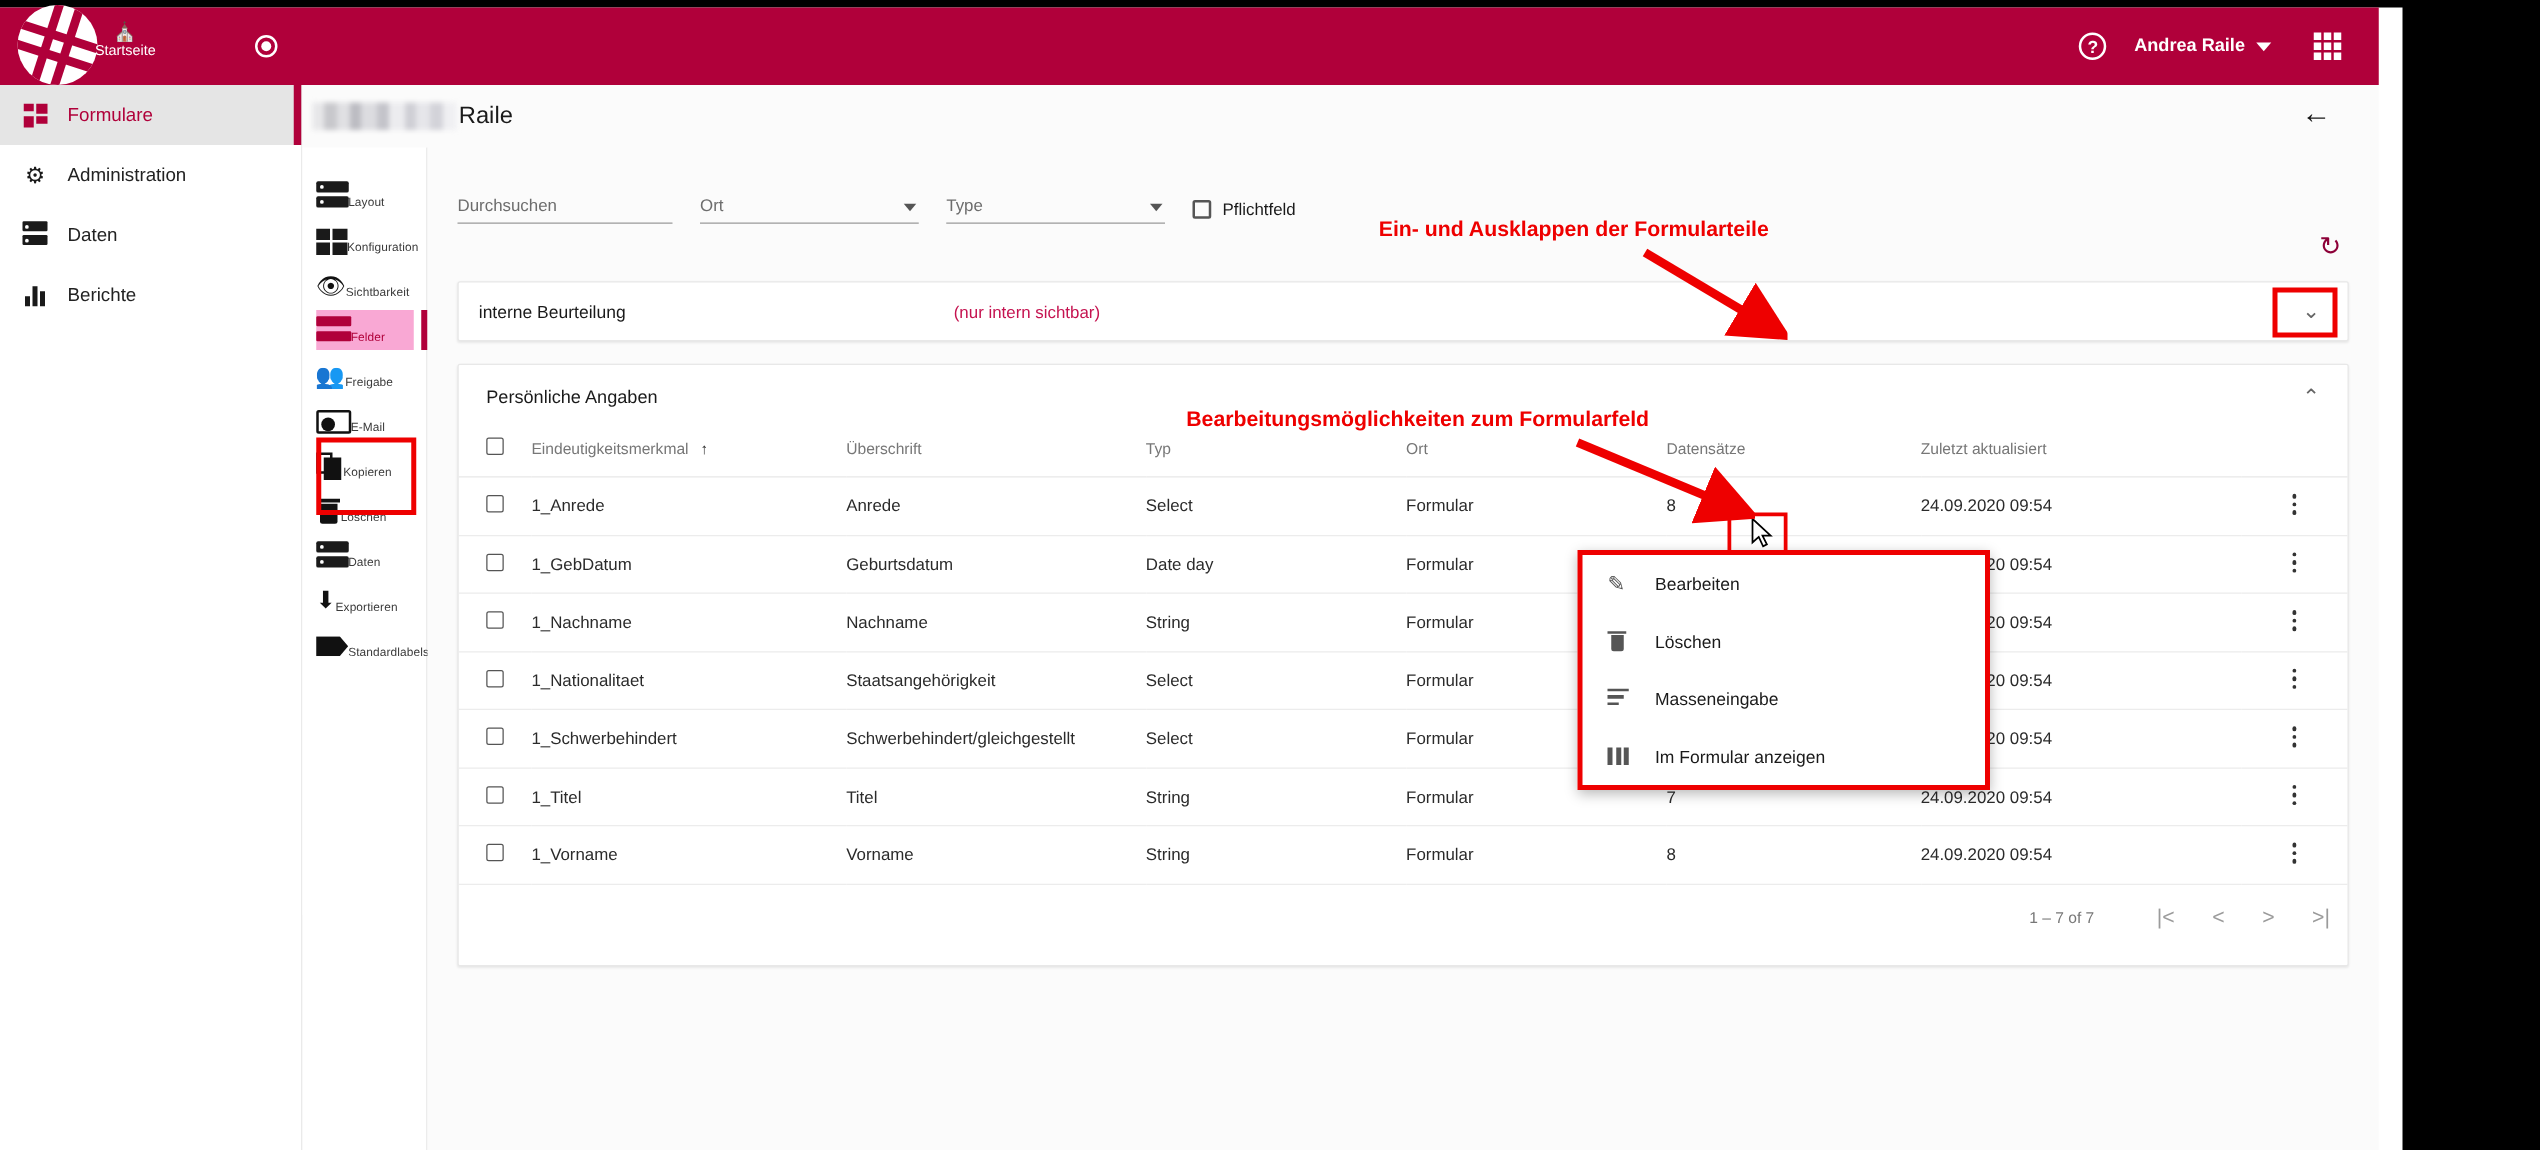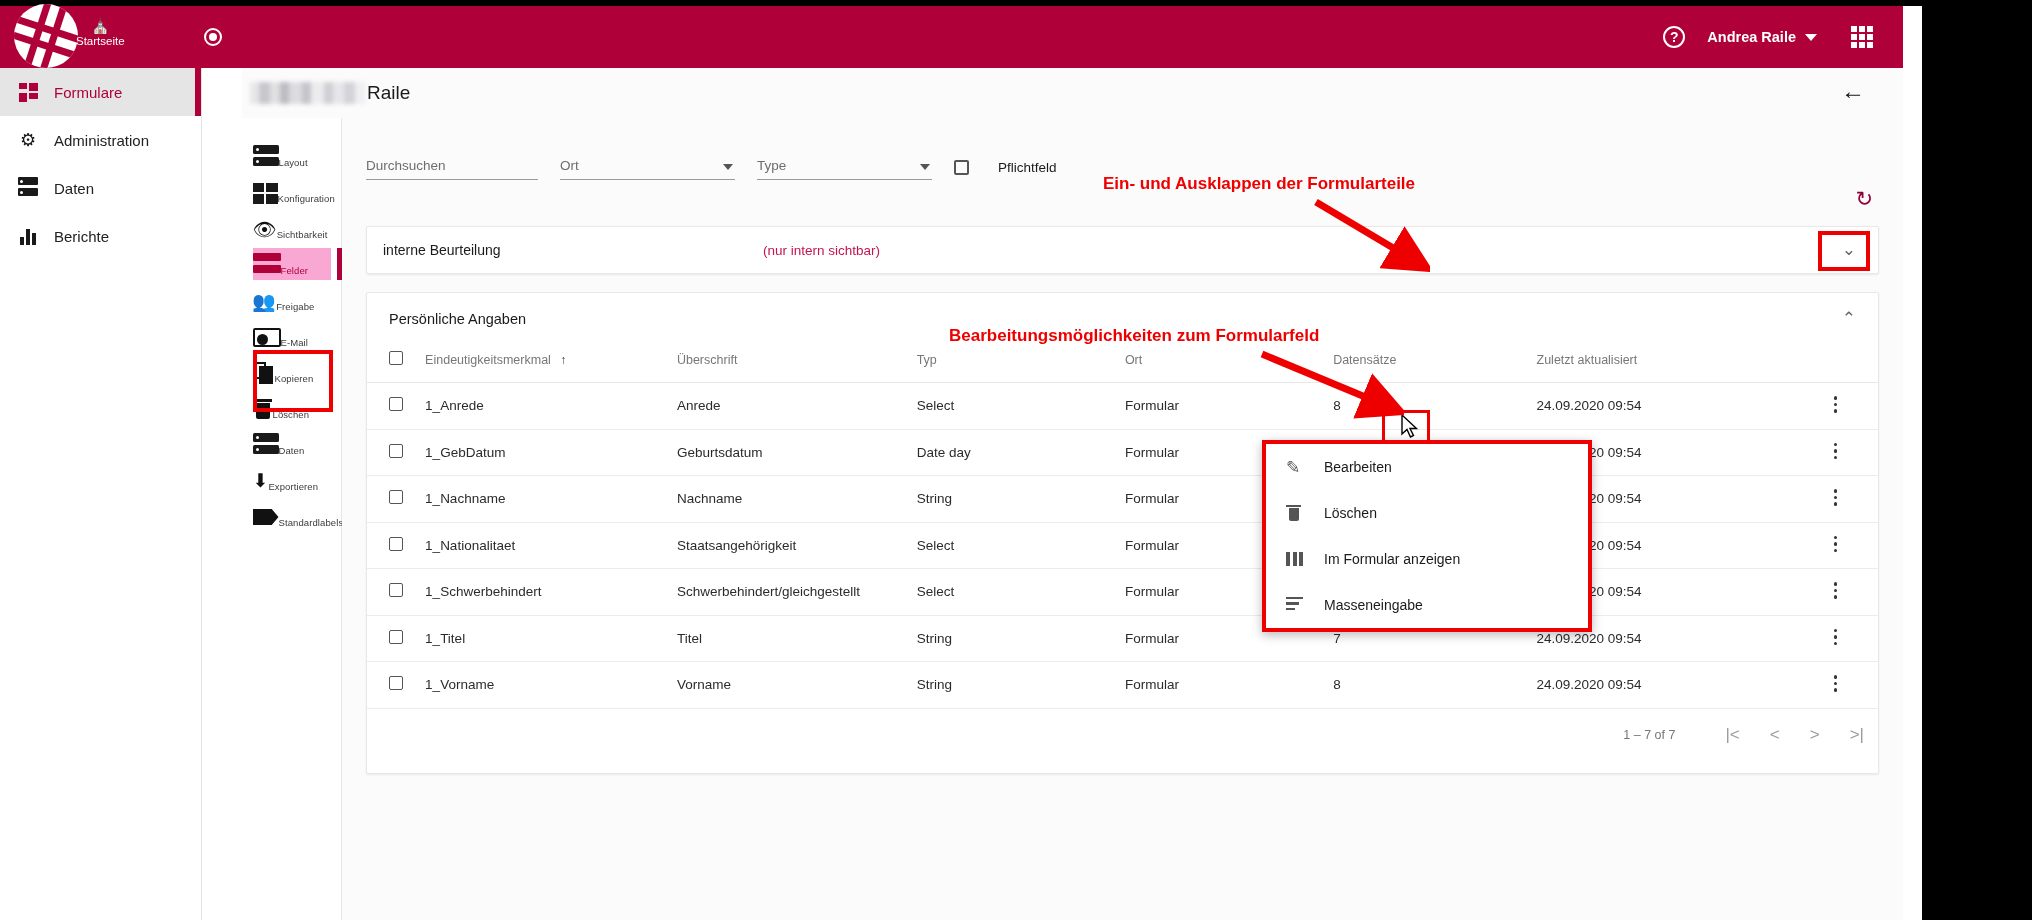--- a/index.html
+++ b/index.html
@@ -72,21 +72,21 @@
     border-top: 7px solid #fff; vertical-align: 3px; cursor: pointer;
   }
   .grid-icon {
     display: grid; grid-template-columns: repeat(3, 6px); grid-template-rows: repeat(3, 6px);
     gap: 2px; margin-right: 30px; cursor: pointer;
   }
   .grid-icon span { background: #fff; display: block; }
 
   
   .leftnav {
-    position: absolute; left: 0; top: 68px; width: 202px; height: 852px;
+    position: absolute; left: 0; top: 68px; width: 242px; height: 852px;
     background: #fff; border-right: 1px solid #e3e3e3;
   }
   .nav-item {
     display: flex; align-items: center; height: 48px; padding-left: 16px;
     font-size: 15px; color: #222; cursor: pointer; position: relative;
   }
   .nav-item.active { background: #e5e5e5; color: #b0003a; }
   .nav-item.active::after {
     content: ""; position: absolute; right: 0; top: 0; width: 6px; height: 48px; background: #b0003a;
   }
@@ -179,21 +179,21 @@
   }
   .field input::placeholder { color: #6d6d6d; }
   .f-search input { width: 172px; }
   .f-ort input { width: 175px; }
   .f-type input { width: 175px; }
   .sel-caret {
     position: absolute; right: 2px; bottom: 10px;
     width: 0; height: 0; border-left: 5px solid transparent; border-right: 5px solid transparent;
     border-top: 6px solid #555; cursor: pointer;
   }
-  .chk-wrap { display: flex; align-items: center; margin-bottom: 1px; gap: 20px; }
+  .chk-wrap { display: flex; align-items: center; margin-bottom: 1px; }
   .chkbox { width: 15px; height: 15px; border: 2px solid #555; border-radius: 2px; cursor: pointer; }
   .chk-lbl { font-size: 13.5px; color: #1a1a1a; margin-left: 9px; }
 
   .refresh-row { position: relative; height: 46px; }
   .refresh-ico {
     position: absolute; right: 6px; top: 8px; font-size: 21px; color: #8d0038; cursor: pointer;
     line-height: 21px;
   }
 
   
@@ -629,37 +629,37 @@
       <span class="ci">
           <span class="ic-trash">
             <i></i>
             <i></i>
           </span>
         </span>
       <span class="cl">Löschen</span>
     </div>
     <div class="ctx-item">
       <span class="ci">
+          <span class="ic-lines">
+            <i></i>
+            <i></i>
+            <i></i>
+          </span>
+        </span>
+      <span class="cl">Masseneingabe</span>
+    </div>
+    <div class="ctx-item">
+      <span class="ci">
           <span class="ic-cols">
             <i></i>
             <i></i>
             <i></i>
           </span>
         </span>
       <span class="cl">Im Formular anzeigen</span>
-    </div>
-    <div class="ctx-item">
-      <span class="ci">
-          <span class="ic-lines">
-            <i></i>
-            <i></i>
-            <i></i>
-          </span>
-        </span>
-      <span class="cl">Masseneingabe</span>
     </div>
   </div>
 
   <div class="kebab-hl" style="left:1382px; top:410px; width:48px; height:34px;"></div>
   <svg class="cursor-arrow" style="left:1400px; top:414px; width:22px; height:26px;" viewBox="0 0 22 26">
     <path d="M2,1 L2,20 L7,15.5 L10.5,23 L13.5,21.5 L10,14.5 L16.5,14.5 Z" fill="#ffffff" stroke="#000" stroke-width="1.4"></path>
   </svg>
 
   <div class="anno" style="left:1103px; top:174px;">Ein- und Ausklappen der Formularteile</div>
   <svg class="anno-arrow" style="left:1310px; top:196px; width:120px; height:76px;" viewBox="0 0 120 76">

